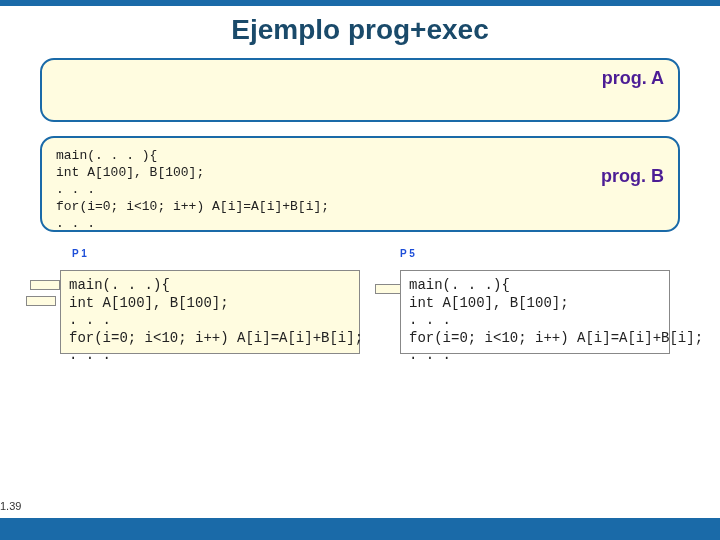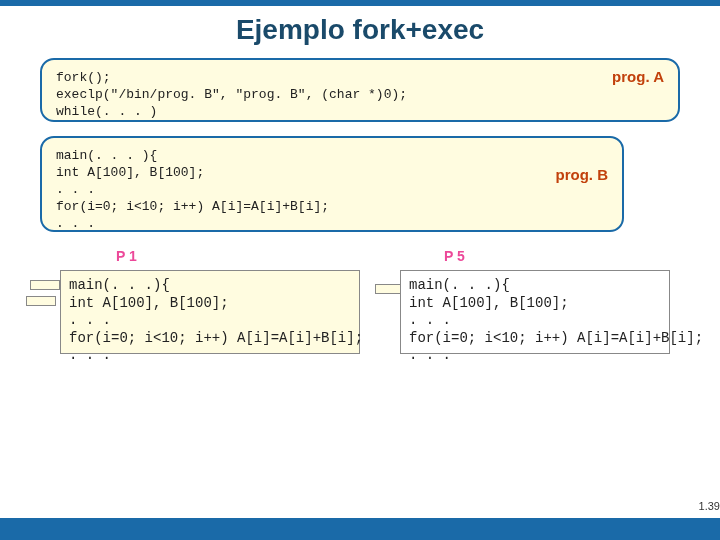--- a/index.html
+++ b/index.html
@@ -44,33 +44,32 @@
     font-family: "Courier New", monospace;
     font-size: 13px;
     line-height: 1.3;
     color: #222;
     white-space: pre;
   }
   .label-right {
     position: absolute;
     right: 14px;
     top: 8px;
-    font-size: 15px;
+    font-size: 18px;
     font-weight: bold;
-    color: #c2410c;
+    color: #4c1d95;
   }
   .box-a { left: 40px; top: 58px; width: 640px; height: 64px; }
-  .box-b { left: 40px; top: 136px; width: 584px; height: 96px; }
+  .box-b { left: 40px; top: 136px; width: 640px; height: 96px; }
   .box-b .label-right { top: 28px; }
   .plabel {
     position: absolute;
-    font-size: 14px;
+    font-size: 10px;
     font-weight: bold;
-    color: #ec4899;
-    margin-left: 44px;
+    color: #1d4ed8;
   }
   .p1-label { left: 72px; top: 248px; }
   .p2-label { left: 400px; top: 248px; }
   .smallbox {
     position: absolute;
     background: #fffce0;
     border: 1.5px solid #888;
     padding: 6px 8px;
   }
   .smallbox pre, .plainbox pre {
@@ -96,37 +95,34 @@
     border: 1px solid #888;
   }
   .tab1 { left: 30px; top: 280px; }
   .tab2 { left: 26px; top: 296px; }
   .tab3 { left: 375px; top: 284px; }
   .pagenum {
     position: absolute;
     bottom: 28px;
     left: 0;
     width: 100%;
-    text-align: right;
+    text-align: left;
     font-size: 11px;
     color: #333;
   }
 </style>
 </head>
 <body>
 
 <div class="band-top"></div>
 <div class="band-bottom"></div>
 
-<div class="title">Ejemplo fork+exec</div>
+<div class="title">Ejemplo prog+exec</div>
 
 <div class="codebox box-a">
-  <pre>fork();
-execlp("/bin/prog. B", "prog. B", (char *)0);
-while(. . . )</pre>
   <div class="label-right">prog. A</div>
 </div>
 
 <div class="codebox box-b">
   <pre>main(. . . ){
 int A[100], B[100];
 . . .
 for(i=0; i&lt;10; i++) A[i]=A[i]+B[i];
 . . .</pre>
   <div class="label-right">prog. B</div>

